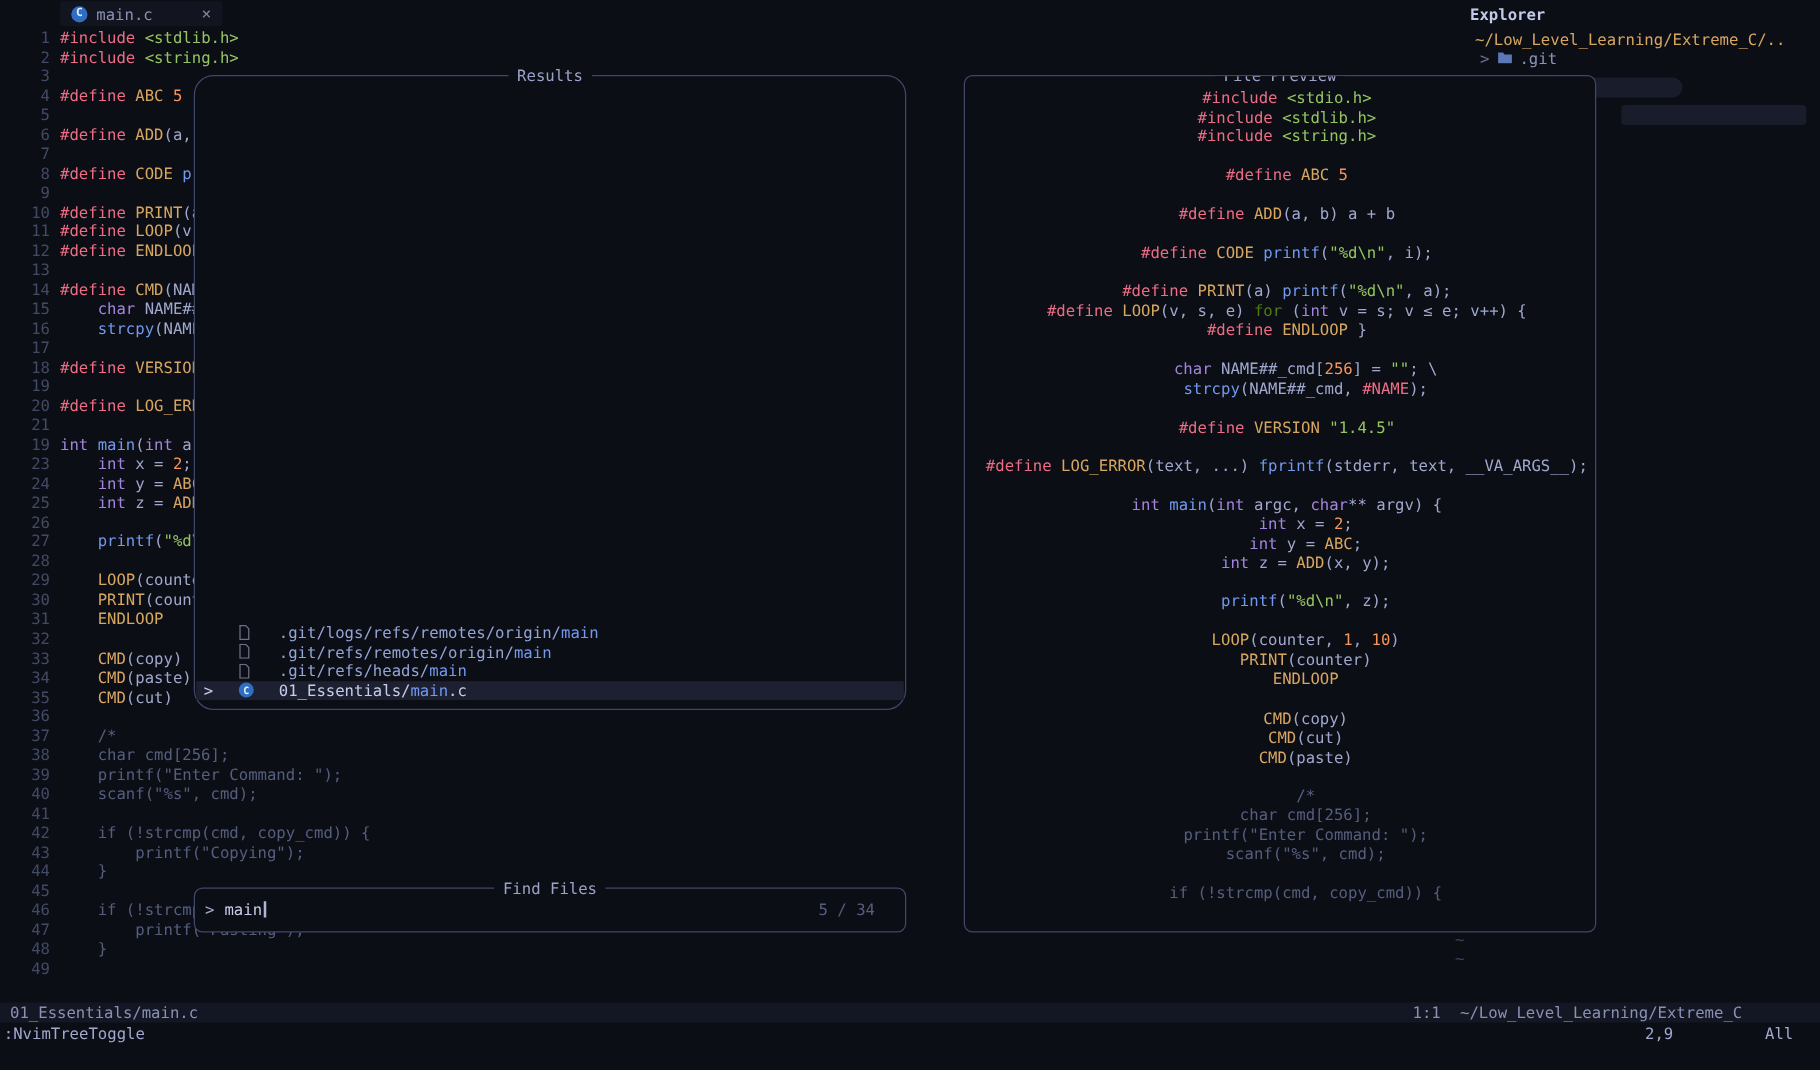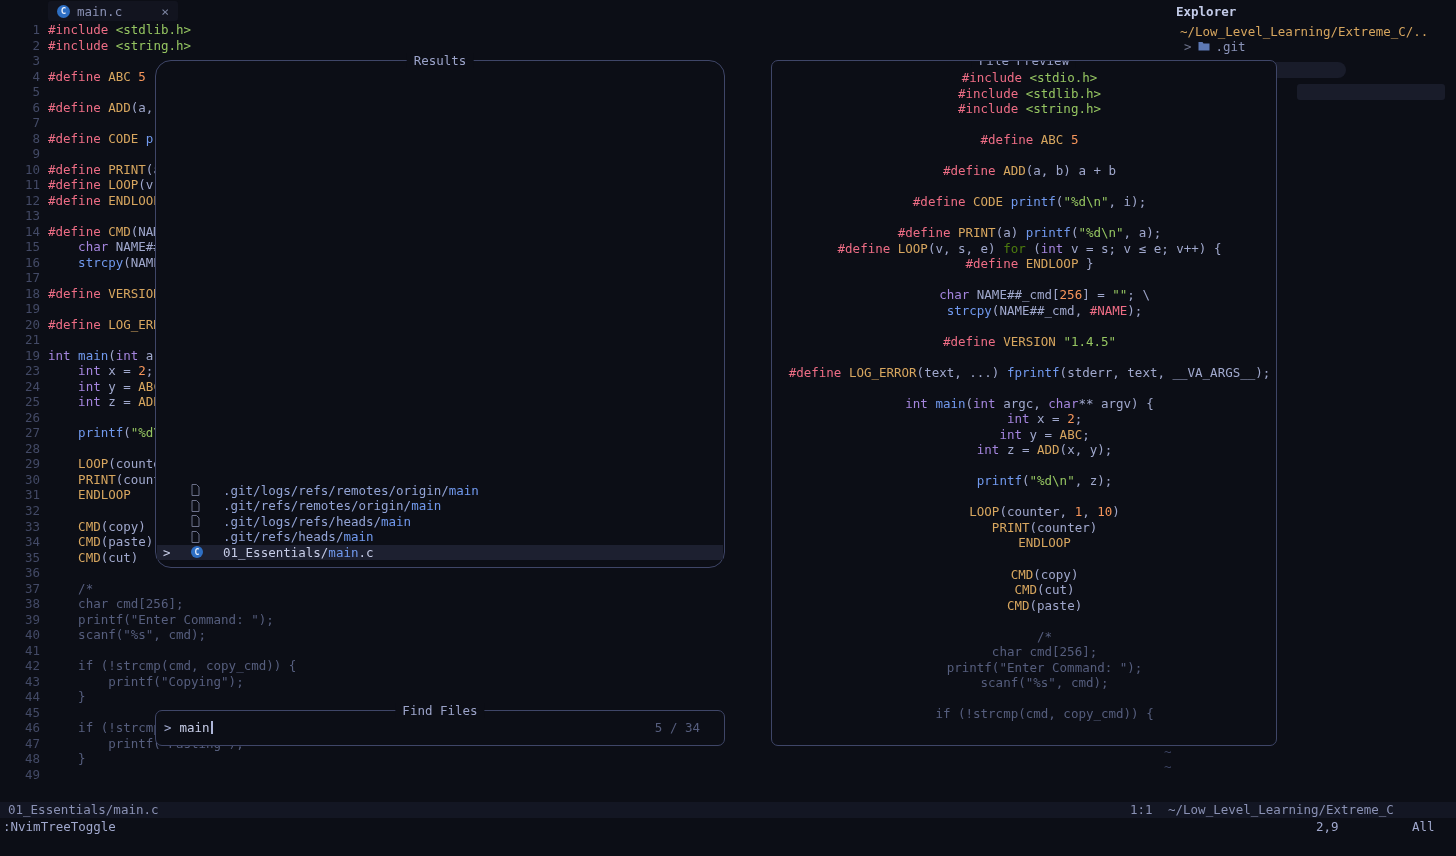--- a/index.html
+++ b/index.html
@@ -181,23 +181,20 @@
     <span class="ftitle">Results</span>
     <div class="rlist" id="results-list">
         <div class="entry"><span class="caret"> </span><span class="eicon"><svg width="9" height="12" viewBox="0 0 9 12">
               <path d="M1 0.5 h4.5 L8 3 V11.5 H1 Z" fill="none" stroke="#6b7089" stroke-width="1"></path>
             </svg></span><span><span class="path">.git/logs/refs/remotes/origin/</span><span class="match">main</span><span class="path"></span></span></div>
         <div class="entry"><span class="caret"> </span><span class="eicon"><svg width="9" height="12" viewBox="0 0 9 12">
               <path d="M1 0.5 h4.5 L8 3 V11.5 H1 Z" fill="none" stroke="#6b7089" stroke-width="1"></path>
             </svg></span><span><span class="path">.git/refs/remotes/origin/</span><span class="match">main</span><span class="path"></span></span></div>
         <div class="entry"><span class="caret"> </span><span class="eicon"><svg width="9" height="12" viewBox="0 0 9 12">
               <path d="M1 0.5 h4.5 L8 3 V11.5 H1 Z" fill="none" stroke="#6b7089" stroke-width="1"></path>
-            </svg></span><span><span class="path">.git/logs/refs/heads/</span><span class="match">main</span><span class="path"></span></span></div>
-        <div class="entry"><span class="caret"> </span><span class="eicon"><svg width="9" height="12" viewBox="0 0 9 12">
-              <path d="M1 0.5 h4.5 L8 3 V11.5 H1 Z" fill="none" stroke="#6b7089" stroke-width="1"></path>
             </svg></span><span><span class="path">.git/refs/heads/</span><span class="match">main</span><span class="path"></span></span></div>
         <div class="entry sel"><span class="caret">&gt;</span><span class="eicon"><span class="c-badge small">C</span></span><span><span class="path">01_Essentials/</span><span class="match">main</span><span class="path">.c</span></span></div>
       </div>
   </div>
 
   <div class="float finder">
     <span class="ftitle">Find Files</span>
     <div class="prow">
       <span class="pcaret">&gt;</span>
       <span class="query">main</span>

